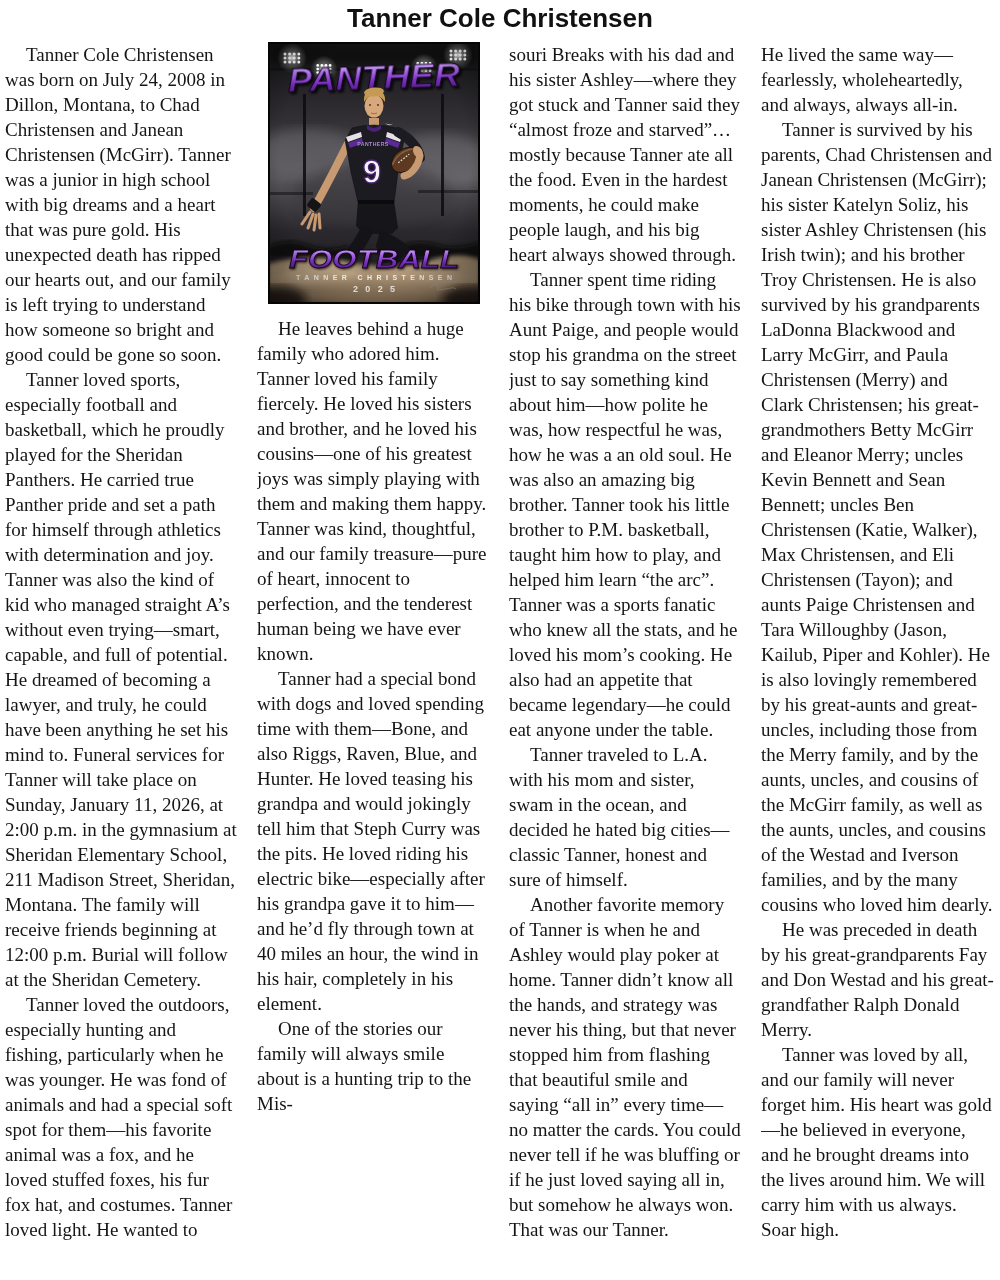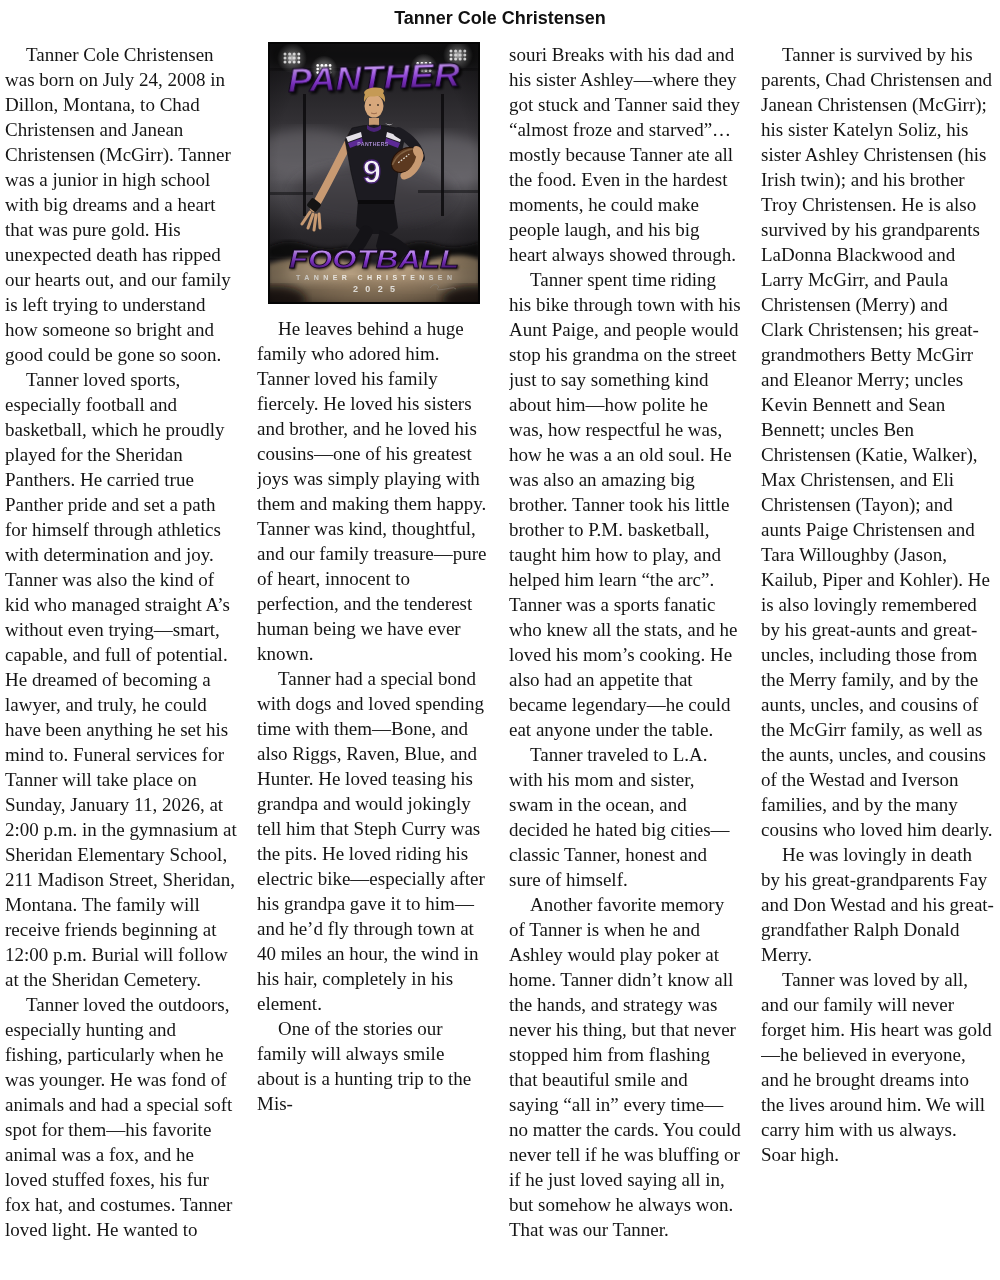--- a/index.html
+++ b/index.html
@@ -3,21 +3,21 @@
 <meta charset="utf-8">
 <style>
   html,body{margin:0;padding:0;}
   body{
     width:1000px;height:1280px;background:#ffffff;color:#151515;
     font-family:"Liberation Serif", serif;overflow:hidden;
   }
   .page{width:1000px;height:1280px;position:relative;}
   .title{
     font-family:"Liberation Sans", sans-serif;font-weight:700;
-    font-size:18px;line-height:32px;text-align:center;padding-top:2px;
+    font-size:26px;line-height:32px;text-align:center;padding-top:2px;
     color:#111;
   }
   .cols{display:flex;gap:19px;padding:8px 5px 16px 5px;}
   .col{
     width:233px;flex:0 0 233px;font-size:19px;line-height:25px;
     height:1238px;overflow:hidden;text-align:left;
   }
   .para{margin:0;hyphens:auto;-webkit-hyphens:auto;}
   .para.indent{text-indent:21px;}
   .photo-wrap{width:212px;height:262px;margin:0 auto 12px auto;}
@@ -185,19 +185,20 @@
       <div class="col-text">
           <p class="para">souri Breaks with his dad and his sister Ashley—where they got stuck and Tanner said they “almost froze and starved”… mostly because Tanner ate all the food. Even in the hardest moments, he could make people laugh, and his big heart always showed through.</p>
           <p class="para indent">Tanner spent time riding his bike through town with his Aunt Paige, and people would stop his grandma on the street just to say something kind about him—how polite he was, how respectful he was, how he was a an old soul. He was also an amazing big brother. Tanner took his little brother to P.M. basketball, taught him how to play, and helped him learn “the arc”. Tanner was a sports fanatic who knew all the stats, and he loved his mom’s cooking. He also had an appetite that became legendary—he could eat anyone under the table.</p>
           <p class="para indent">Tanner traveled to L.A. with his mom and sister, swam in the ocean, and decided he hated big cities—classic Tanner, honest and sure of himself.</p>
           <p class="para indent">Another favorite memory of Tanner is when he and Ashley would play poker at home. Tanner didn’t know all the hands, and strategy was never his thing, but that never stopped him from flashing that beautiful smile and saying “all in” every time—no matter the cards. You could never tell if he was bluffing or if he just loved saying all in, but somehow he always won. That was our Tanner.</p>
         </div>
     </div>
 
     <div class="col">
       <div class="col-text">
+          <p class="para">He lived the same way—fearlessly, wholeheartedly, and always, always all-in.</p>
           <p class="para indent">Tanner is survived by his parents, Chad Christensen and Janean Christensen (McGirr); his sister Katelyn Soliz, his sister Ashley Christensen (his Irish twin); and his brother Troy Christensen. He is also survived by his grandparents LaDonna Blackwood and Larry McGirr, and Paula Christensen (Merry) and Clark Christensen; his great-grandmothers Betty McGirr and Eleanor Merry; uncles Kevin Bennett and Sean Bennett; uncles Ben Christensen (Katie, Walker), Max Christensen, and Eli Christensen (Tayon); and aunts Paige Christensen and Tara Willoughby (Jason, Kailub, Piper and Kohler). He is also lovingly remembered by his great-aunts and great-uncles, including those from the Merry family, and by the aunts, uncles, and cousins of the McGirr family, as well as the aunts, uncles, and cousins of the Westad and Iverson families, and by the many cousins who loved him dearly.</p>
-          <p class="para indent">He was lovingly in death by his great-grandparents Fay and Don Westad and his great-grandfather Ralph Donald Merry.</p>
+          <p class="para indent">He was preceded in death by his great-grandparents Fay and Don Westad and his great-grandfather Ralph Donald Merry.</p>
           <p class="para indent">Tanner was loved by all, and our family will never forget him. His heart was gold—he believed in everyone, and he brought dreams into the lives around him. We will carry him with us always. Soar high.</p>
         </div>
     </div>
   </div>
 </div>
 
 </body></html>

